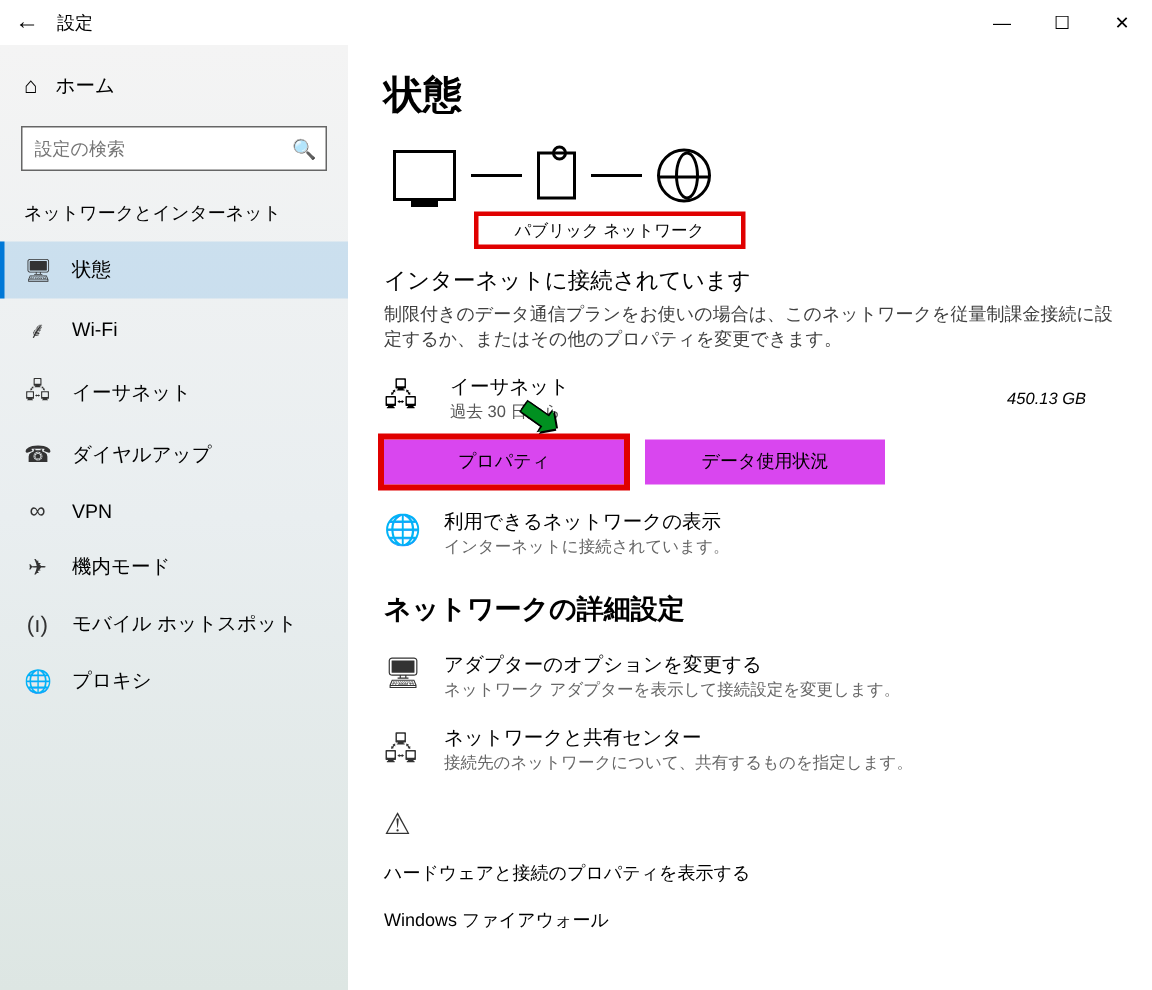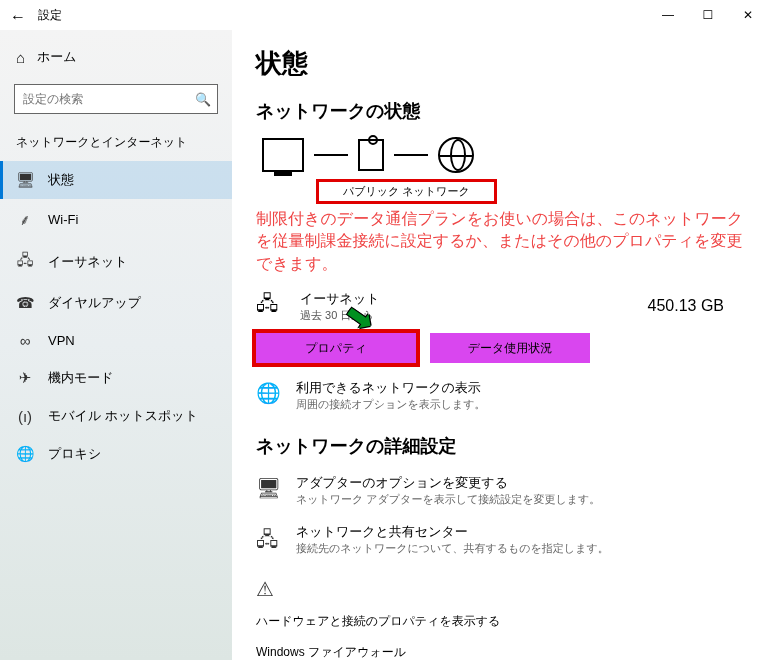--- a/index.html
+++ b/index.html
@@ -27,26 +27,26 @@
 .dev { width: 42px; height: 34px; border: 2px solid #000; position: relative; }
 .dev::after { content: ""; position: absolute; left: 10px; right: 10px; bottom: -6px; height: 4px; background: #000; }
 .line { width: 34px; height: 2px; background: #000; }
 .router { width: 26px; height: 32px; border: 2px solid #000; position: relative; }
 .router::before { content: ""; position: absolute; left: 8px; top: -6px; width: 6px; height: 6px; border: 2px solid #000; border-radius: 50%; }
 .globe { width: 36px; height: 36px; border: 2px solid #000; border-radius: 50%; position: relative; }
 .globe::before { content: ""; position: absolute; left: 50%; top: 0; bottom: 0; width: 12px; margin-left: -6px; border: 2px solid #000; border-radius: 50%; }
 .globe::after { content: ""; position: absolute; top: 50%; left: 0; right: 0; height: 0; border-top: 2px solid #000; }
 .redbox { border: 3px solid #e00000; padding: 2px 24px; font-size: 11px; margin-left: 60px; display: inline-block; }
 .connected { font-size: 15px; margin-top: 12px; }
-.desc { font-size: 16px; color: #ef4444; margin-top: 4px; line-height: 1.4; }
+.desc { font-size: 12px; color: #404040; margin-top: 4px; line-height: 1.4; }
 .adapter-row { display: flex; align-items: center; margin-top: 14px; gap: 12px; }
 .adapter-icon { width: 32px; font-size: 20px; }
 .adapter-info .name { font-size: 13px; }
 .adapter-info .sub { font-size: 11px; color: #555; }
-.adapter-row .usage { margin-left: auto; font-size: 16px; margin-right: 20px; }
+.adapter-row .usage { margin-left: auto; font-size: 11px; margin-right: 20px; font-style: italic; }
 .btnrow { display: flex; gap: 14px; margin-top: 10px; position: relative; }
 .graybtn { background: #d946ef; border: none; width: 160px; height: 30px; font-size: 12px; cursor: pointer; }
 .redoutline { outline: 4px solid #e00000; }
 .arrow { position: absolute; left: 90px; top: -36px; font-size: 34px; color: #009020; text-shadow: 1px 1px 0 #000, -1px -1px 0 #000, 1px -1px 0 #000, -1px 1px 0 #000; transform: rotate(35deg); pointer-events: none; }
 .optrow { display: flex; gap: 14px; margin-top: 16px; }
 .opt-icon { font-size: 20px; width: 26px; padding-top: 2px; color: #333; }
 .opt-text .t { font-size: 13px; }
 .opt-text .s { font-size: 11px; color: #666; }
 .link { color: #000000; font-size: 12px; margin-top: 12px; cursor: pointer; }
 .link + .link { margin-top: 14px; }
@@ -104,31 +104,31 @@
       <span>モバイル ホットスポット</span>
     </div>
     <div class="nav-item">
       <span class="nav-icon">🌐</span>
       <span>プロキシ</span>
     </div>
   </div>
 
   <div class="content">
     <h1>状態</h1>
-    <h2>ネットワークの状態</h2>
 
     <div class="diagram">
       <div class="dev"></div>
       <div class="line"></div>
       <div class="router"></div>
       <div class="line"></div>
       <div class="globe"></div>
     </div>
     <div class="redbox">パブリック ネットワーク</div>
 
+    <div class="connected">インターネットに接続されています</div>
     <div class="desc">制限付きのデータ通信プランをお使いの場合は、このネットワークを従量制課金接続に設定するか、またはその他のプロパティを変更できます。</div>
 
     <div class="adapter-row">
       <div class="adapter-icon">🖧</div>
       <div class="adapter-info">
         <div class="name">イーサネット</div>
         <div class="sub">過去 30 日から</div>
       </div>
       <div class="usage">450.13 GB</div>
     </div>
@@ -136,21 +136,21 @@
     <div class="btnrow">
       <div class="arrow">➡</div>
       <button class="graybtn redoutline">プロパティ</button>
       <button class="graybtn">データ使用状況</button>
     </div>
 
     <div class="optrow">
       <div class="opt-icon">🌐</div>
       <div class="opt-text">
         <div class="t">利用できるネットワークの表示</div>
-        <div class="s">周囲の接続オプションを表示します。</div>
+        <div class="s">インターネットに接続されています。</div>
       </div>
     </div>
 
     <h2 style="margin-top:22px">ネットワークの詳細設定</h2>
 
     <div class="optrow">
       <div class="opt-icon">🖥</div>
       <div class="opt-text">
         <div class="t">アダプターのオプションを変更する</div>
         <div class="s">ネットワーク アダプターを表示して接続設定を変更します。</div>

